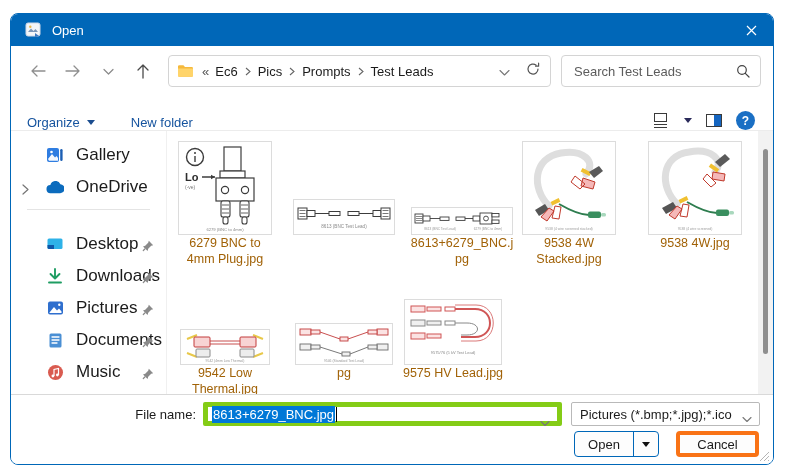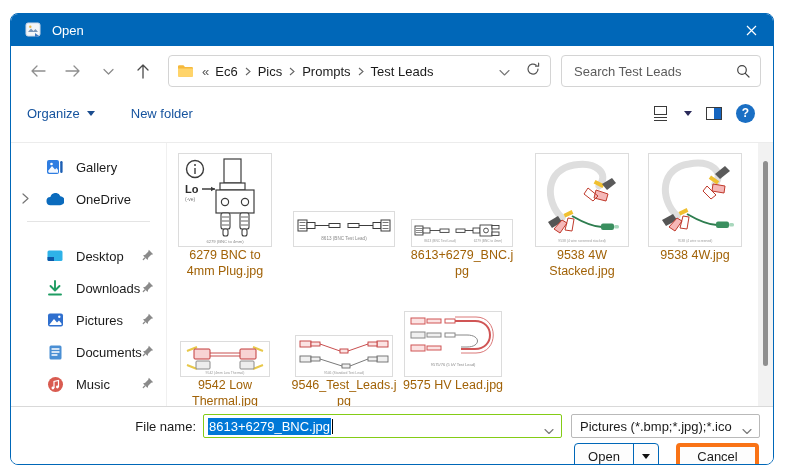--- a/index.html
+++ b/index.html
@@ -22,58 +22,58 @@
   .crumb{font-size:13px;color:#1b1b1b;padding:0 2px;white-space:nowrap;}
   .crumb-sep{display:flex;align-items:center;padding:0 5px;}
   .overflow-chevrons{color:#555;font-size:13px;padding:0 4px 0 8px;}
   .addr-right{margin-left:auto;display:flex;align-items:center;gap:16px;padding-right:2px;}
   .searchbox{width:200px;height:32px;border:1px solid #d4d4d4;border-radius:4px;display:flex;align-items:center;
              padding:0 10px;margin-left:10px;box-sizing:border-box;}
   .searchbox input{border:none;outline:none;flex:1;font-size:13px;color:#444;font-family:inherit;background:transparent;min-width:0;}
   .searchbox input::placeholder{color:#5c5c5c;opacity:1;}
 
   
-  .commandbar{height:34px;display:flex;align-items:center;padding:0 18px 12px 16px;font-size:13px;color:#15539e;border-bottom:1px solid #ececec;}
+  .commandbar{height:34px;display:flex;align-items:flex-end;padding:0 18px 0 16px;font-size:13px;color:#15539e;border-bottom:1px solid #ececec;}
   .cmd-item{display:flex;align-items:center;gap:7px;cursor:pointer;}
   .tri-down{width:0;height:0;border-left:4px solid transparent;border-right:4px solid transparent;border-top:5px solid #1b4d8f;}
   .cmd-newfolder{margin-left:36px;}
   .cmd-right{margin-left:auto;display:flex;align-items:center;gap:14px;}
   .view-ic{width:17px;height:15px;position:relative;}
   .view-ic .sq{position:absolute;left:1px;top:0;width:13px;height:9px;border:1.6px solid #3a3a3a;box-sizing:border-box;}
   .view-ic .ln{position:absolute;left:1px;width:13px;height:0;border-top:1.6px solid #3a3a3a;}
   .pane-ic{width:16px;height:13px;border:1.5px solid #3a3a3a;box-sizing:border-box;position:relative;}
   .pane-ic::after{content:"";position:absolute;right:0;top:0;width:50%;height:100%;background:#1565c0;}
   .help-circle{width:19px;height:19px;border-radius:50%;background:#1a6fc4;color:#fff;font-size:12px;font-weight:bold;
                display:flex;align-items:center;justify-content:center;cursor:pointer;}
 
   
   .body{display:flex;height:263px;position:relative;}
   .sidebar{width:155px;flex:0 0 auto;padding-top:8px;box-sizing:border-box;}
-  .side-item{height:32px;display:flex;align-items:center;position:relative;padding-left:35px;font-size:13px;color:#1b1b1b;cursor:pointer;}
+  .side-item{height:32px;display:flex;align-items:center;position:relative;padding-left:35px;font-size:17px;color:#1b1b1b;cursor:pointer;}
   .side-item .expander{position:absolute;left:11px;top:9px;}
   .side-item .s-icon{width:18px;height:18px;flex:0 0 auto;display:flex;align-items:center;justify-content:center;}
   .side-item .s-label{margin-left:12px;}
   .side-item .pin{position:absolute;right:12px;top:9px;}
   .side-divider{height:1px;background:#e4e4e4;margin:6px 16px 6px 16px;}
   .side-spacer{height:12px;}
 
   .files{flex:1;position:relative;overflow:hidden;border-left:1px solid #f0f0f0;}
   .file-item{position:absolute;width:112px;display:flex;flex-direction:column;align-items:center;cursor:pointer;}
   .thumb-wrap{display:flex;align-items:flex-end;justify-content:center;}
   .r1 .thumb-wrap{height:92px;}
   .r2 .thumb-wrap{height:64px;}
   .thumb{background:#fff;border:1px solid #dcdcdc;}
   .caption{margin-top:0;font-size:12.5px;line-height:16px;color:#a16207;text-align:center;white-space:nowrap;}
   .scroll-track{position:absolute;right:0;top:0;bottom:0;width:15px;background:#f2f2f2;}
   .scroll-thumb{position:absolute;left:5px;top:18px;width:5px;height:205px;background:#8f8f8f;border-radius:3px;}
 
   
   .footer{position:relative;height:73px;border-top:1px solid #d9d9d9;font-size:13px;color:#1b1b1b;background:#fff;}
   .fn-label{position:absolute;left:90px;top:12px;width:95px;text-align:right;}
-  .fn-input{position:absolute;left:192px;top:7px;width:359px;height:24px;border:1px solid #84cc16;border-radius:2px;
+  .fn-input{position:absolute;left:192px;top:7px;width:359px;height:24px;border:5px solid #84cc16;border-radius:2px;
             box-sizing:border-box;display:flex;align-items:center;padding:0 22px 0 4px;background:#fff;cursor:text;}
   .fn-input .selected{background:#0078d7;color:#fff;padding:1px 1px;white-space:nowrap;}
   .fn-input .caret{width:1px;height:15px;background:#000;margin-left:1px;}
   .fn-chevron{position:absolute;right:7px;top:8px;}
   .ft-select{position:absolute;left:560px;top:7px;width:189px;height:24px;border:1px solid #b9b9b9;border-radius:2px;
              box-sizing:border-box;display:flex;align-items:center;padding:0 22px 0 8px;cursor:pointer;background:#fff;}
   .ft-select .val{white-space:nowrap;overflow:hidden;}
   .ft-chevron{position:absolute;right:7px;top:8px;}
   .btn{position:absolute;top:36px;height:26px;box-sizing:border-box;border-radius:4px;background:#fdfdfd;
        display:flex;align-items:center;justify-content:center;font-size:13px;color:#1b1b1b;cursor:pointer;}
@@ -398,21 +398,21 @@
             <text x="28" y="22" font-size="3.2" fill="#999" text-anchor="middle" font-family="Liberation Sans,sans-serif">8613 (BNC Test Lead)</text>
             <text x="76" y="22" font-size="3.2" fill="#999" text-anchor="middle" font-family="Liberation Sans,sans-serif">6279 (BNC to 4mm)</text>
           </svg>
         </div>
         <div class="caption">
           <div>8613+6279_BNC.j</div>
               <div>pg</div>
         </div>
       </div>
 
-      <div class="file-item r1" style="left:359px;top:12px;justify-content:flex-end;">
+      <div class="file-item r1" style="left:346px;top:12px;justify-content:flex-end;">
         <div class="thumb-wrap">
           <svg class="thumb" width="92" height="92" viewBox="0 0 92 92">
             <path d="M26,64 C8,46 10,16 38,11 C60,7 74,20 63,32" stroke="#dedede" stroke-width="7" fill="none" stroke-linecap="round"></path>
             <g>
               <rect x="58" y="28" width="10" height="4" fill="#f0c030" transform="rotate(28 63 30)"></rect>
               <path d="M66,30 l10,-6 l4,5 l-9,7 z" fill="#5a5a5a"></path>
               <path d="M60,36 l12,4 l-2,7 l-12,-3 z" fill="#f5b8b8" stroke="#c0392b" stroke-width="1"></path>
               <path d="M52,34 l10,8 l-5,5 l-9,-7 z" fill="none" stroke="#c0392b" stroke-width="1"></path>
             </g>
             <g>
@@ -497,21 +497,20 @@
               <path d="M24,23 L46,30" fill="none"></path>
               <rect x="81" y="20" width="11" height="6"></rect>
               <rect x="72" y="21" width="9" height="4"></rect>
               <path d="M72,23 L54,30" fill="none"></path>
               <rect x="46" y="28" width="8" height="4"></rect>
             </g>
             <text x="48" y="38" font-size="3.4" fill="#9a9a9a" text-anchor="middle" font-family="Liberation Sans,sans-serif">9546 (Standard Test Lead)</text>
           </svg>
         </div>
         <div class="caption">
-          <div>9546_Test_Leads.j</div>
               <div>pg</div>
         </div>
       </div>
 
       <div class="file-item r2" style="left:230px;top:170px;">
         <div class="thumb-wrap">
           <svg class="thumb" width="96" height="64" viewBox="0 0 96 64">
             <g stroke="#d05555" stroke-width="1" fill="#fbe3e3">
               <rect x="6" y="6" width="14" height="6"></rect>
               <rect x="22" y="7" width="14" height="4"></rect>

